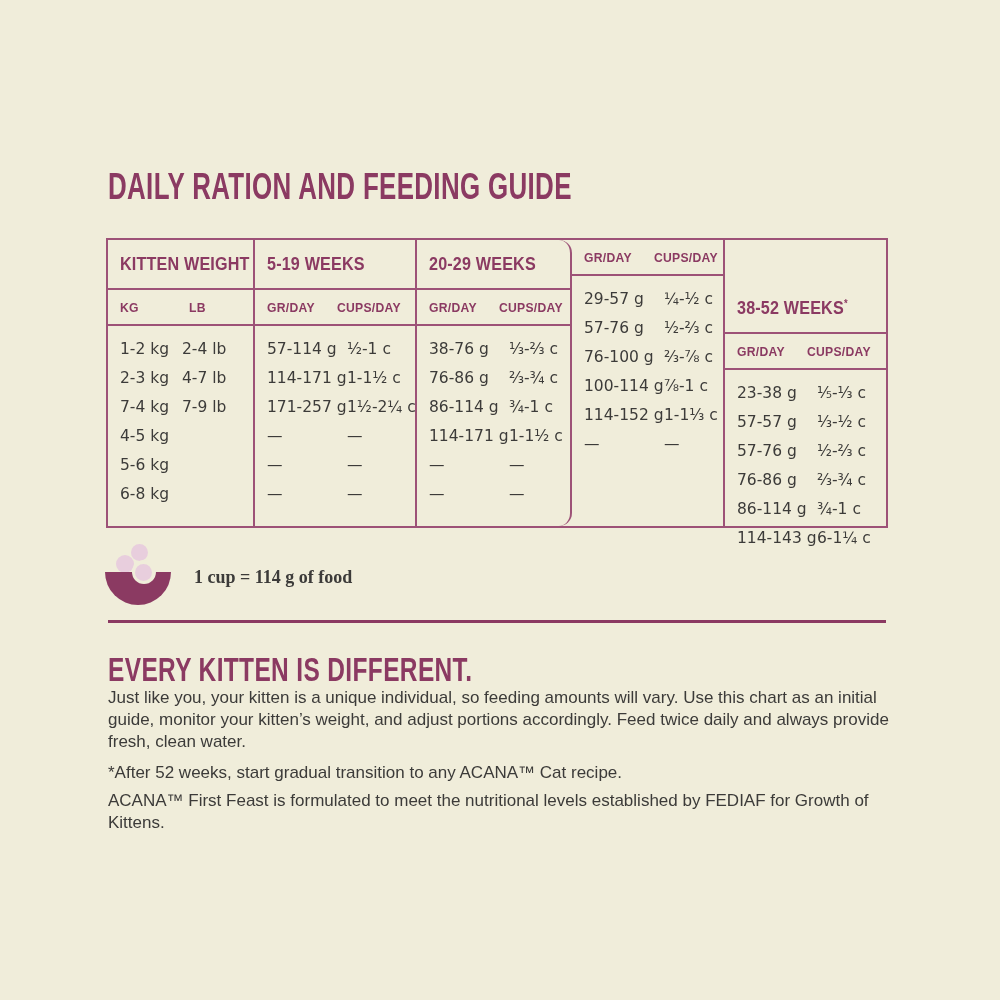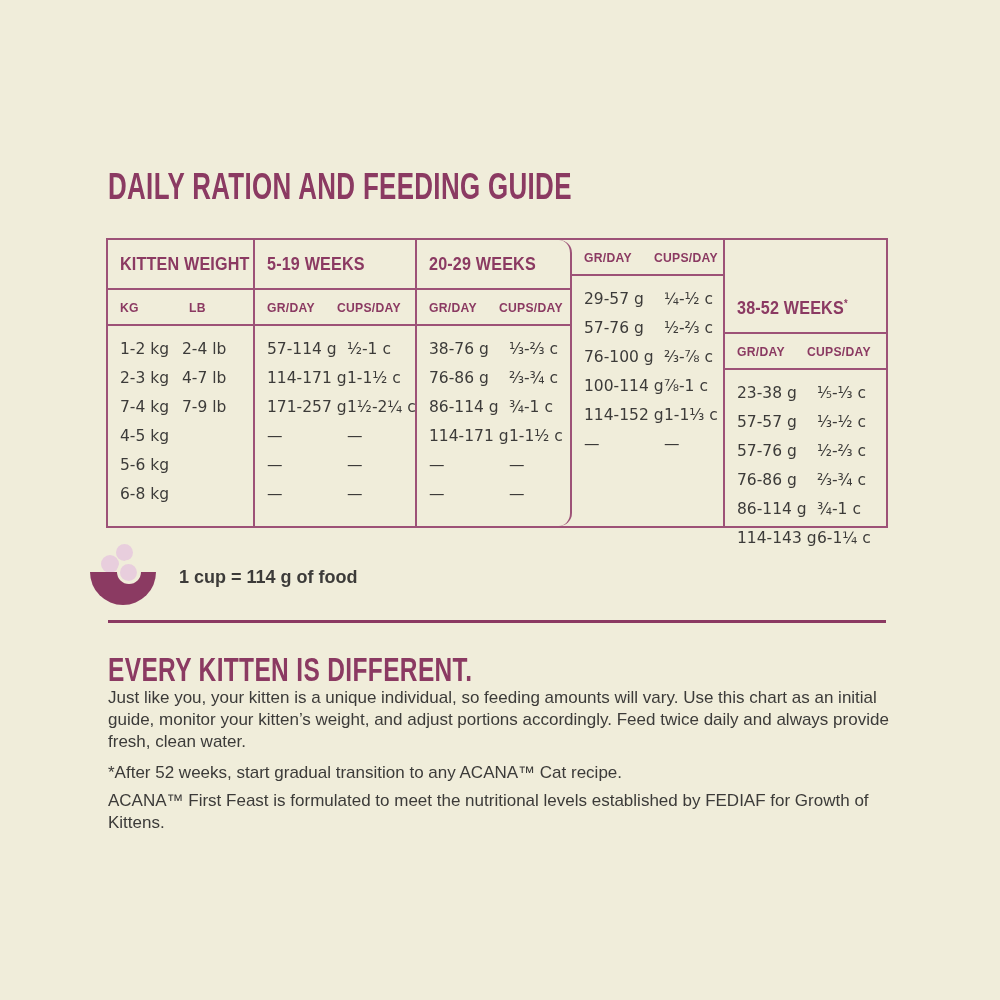--- a/index.html
+++ b/index.html
@@ -49,21 +49,21 @@
   }
   .tsub .cond { font-size:13.5px; transform:scaleX(0.9); letter-spacing:0.3px; }
   .tsub .c1 { width:70px; flex:none; }
   .tcol:nth-child(1) .tsub .c1 { width:69px; }
   .tbodyc { padding:8px 0 0 12px; font-family:"DejaVu Sans", sans-serif; }
   .trow { height:29px; display:flex; align-items:center; font-size:15.5px; color:#3c3b39; }
   .trow .c1 { width:80px; flex:none; white-space:nowrap; }
   .trow .c2 { white-space:nowrap; }
   .tcol:nth-child(1) .trow .c1 { width:62px; }
   
-  .legend { position:absolute; left:89px; top:543px; width:500px; height:62px; }
+  .legend { position:absolute; left:104px; top:543px; width:500px; height:62px;font-family:Liberation Serif, serif; }
   .bowl-wrap { position:absolute; left:0; top:0; width:85px; height:62px; }
   .bowl {
     position:absolute; left:1px; top:29px; width:66px; height:33px;
     background:#8b3a62; border-radius:0 0 33px 33px; z-index:1;
   }
   .notch {
     position:absolute; left:28px; top:17px; width:24px; height:24px;
     background:#f0edda; border-radius:50%; z-index:2;
   }
   .kibble { position:absolute; background:#e8cedd; border-radius:50%; }

